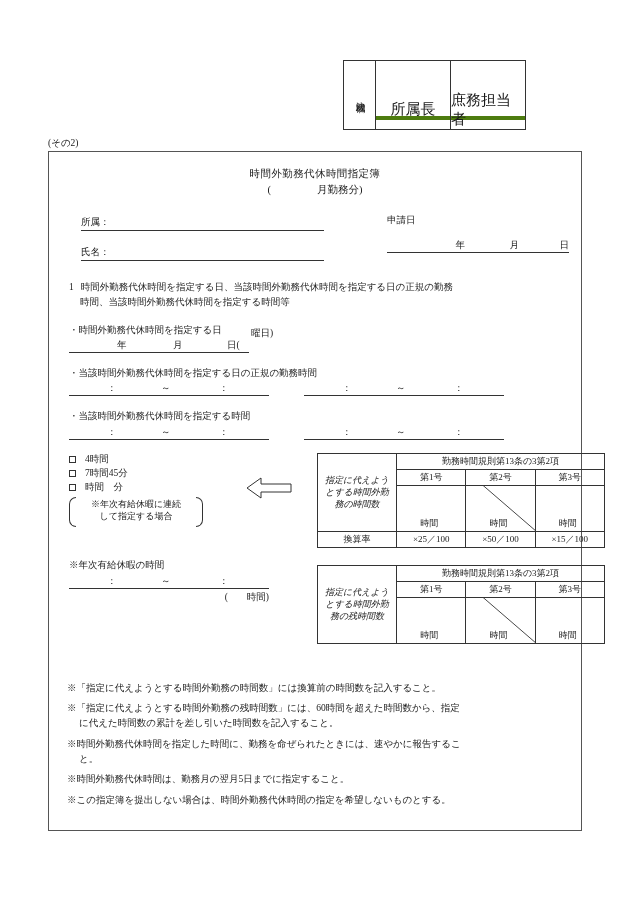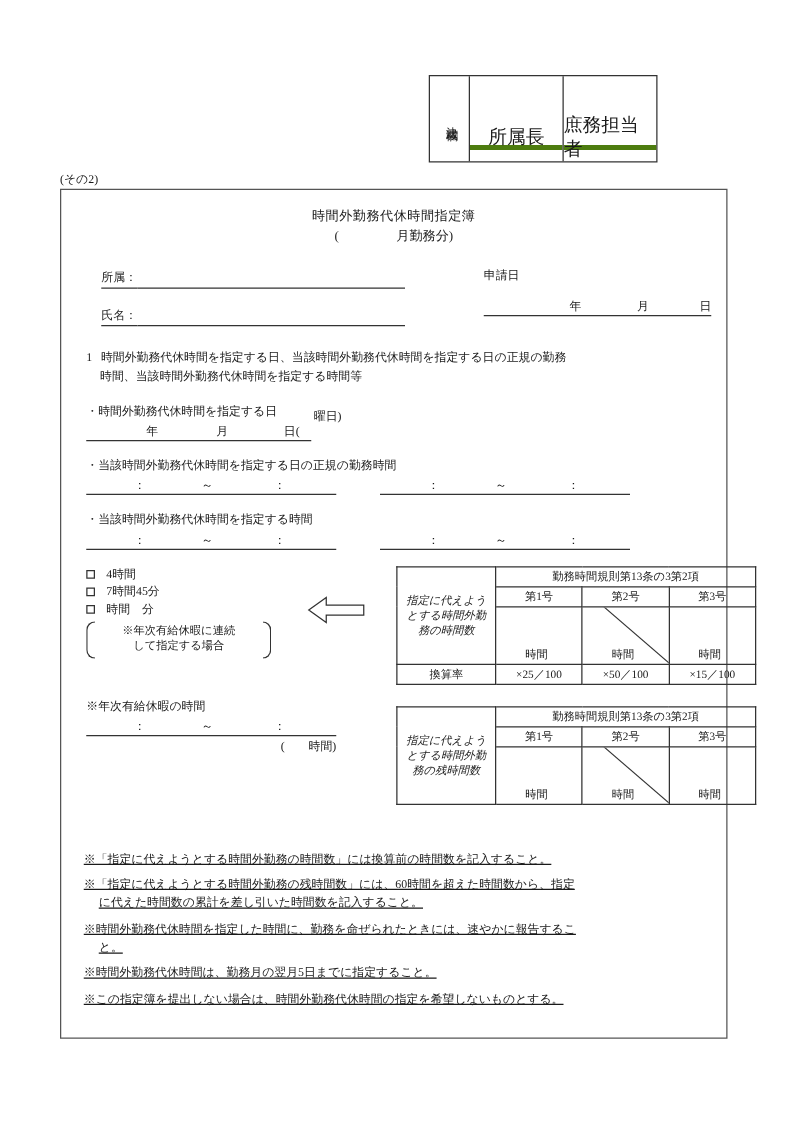--- a/index.html
+++ b/index.html
@@ -205,21 +205,21 @@
     border: 1px solid #333;
     display: inline-block;
     margin-right: 9px;
     box-sizing: border-box;
   }
   .chk-text { white-space: pre; }
 
   .brace-note {
     position: relative;
     margin-top: 2px;
-    width: 148px;
+    width: 134px;
     height: 30px;
     text-align: center;
     font-size: 9px;
     line-height: 1.35;
     padding-top: 1px;
     box-sizing: border-box;
   }
   .brace-note .bl, .brace-note .br {
     position: absolute;
     top: 0;
@@ -306,21 +306,20 @@
     margin-top: 2px;
     font-size: 9.5px;
   }
   .table2 { top: 6px; }
 
   
   .notes {
     margin: 14px 18px 0 18px;
     font-size: 9.5px;
     line-height: 1.62;
-    text-decoration: underline;
   }
   .note { margin-bottom: 5px; text-indent: 0; }
   .note .ind { padding-left: 12px; display: block; }
 </style>
 </head>
 <body>
 
 <div class="approval-box">
   <div class="approval-label">
     <span>決裁欄</span>

